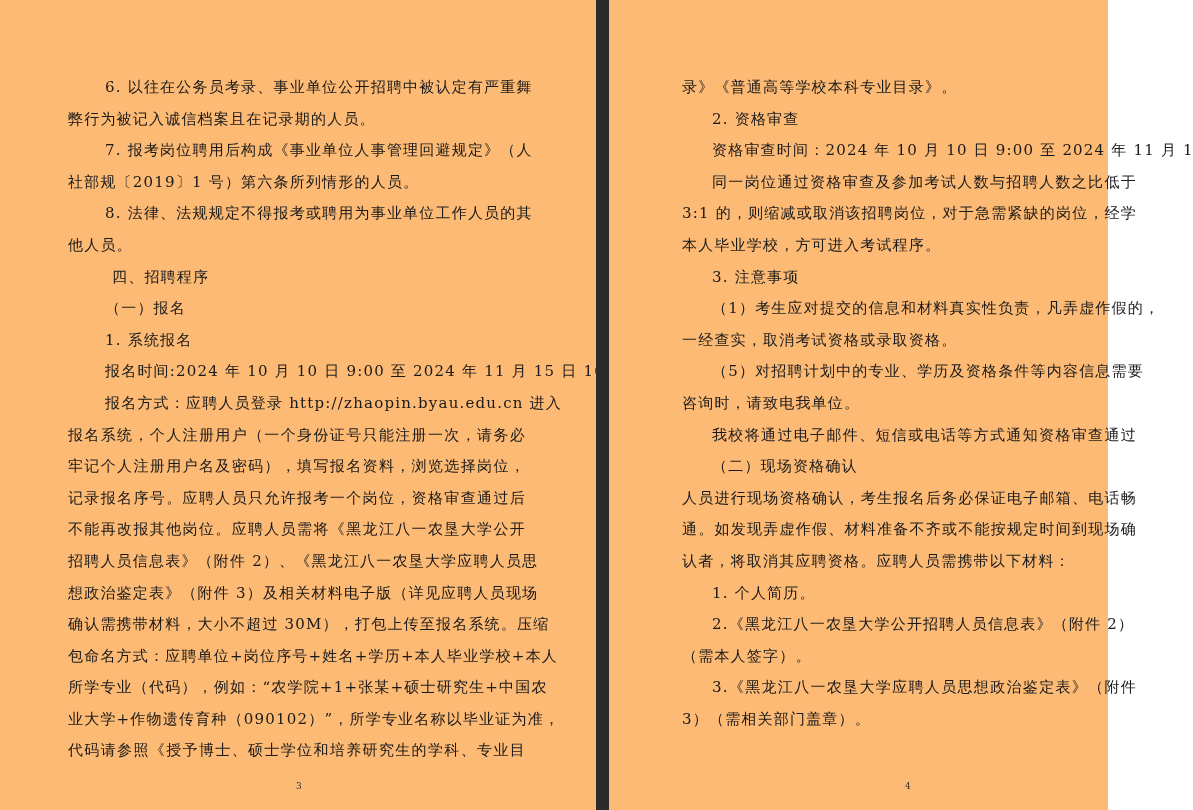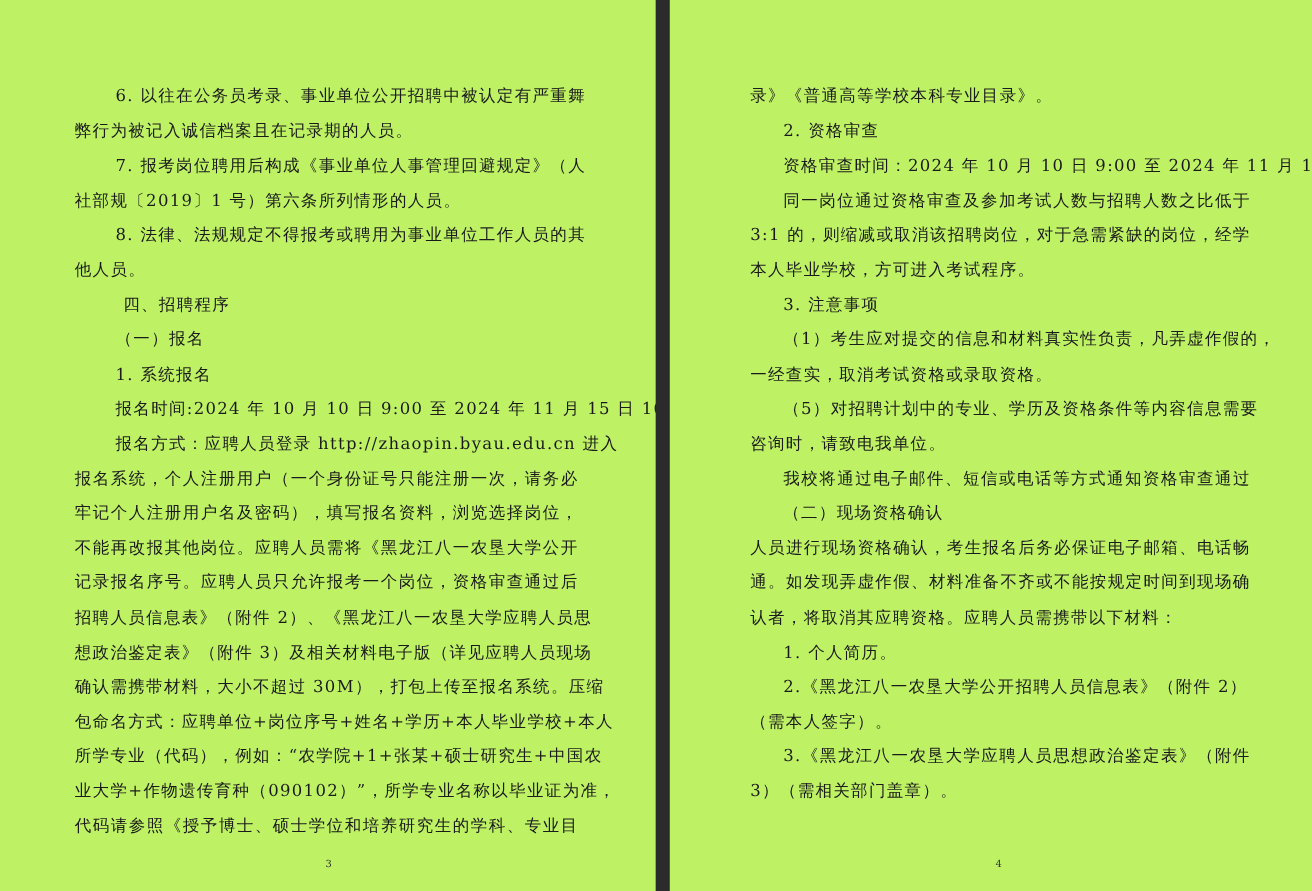--- a/index.html
+++ b/index.html
@@ -4,24 +4,24 @@
 <style>
   html, body { margin: 0; padding: 0; }
   body {
     width: 1193px; height: 810px; overflow: hidden;
     background: #ffffff;
     font-family: "DejaVu Serif", "Liberation Serif", serif;
     color: #1a1a1a;
     position: relative;
   }
   .page {
-    position: absolute; top: 0; height: 810px; background: #bef264;
+    position: absolute; top: 0; height: 810px; background: #fdba74;
   }
   #page-left { left: 0; width: 596px; }
-  #page-right { left: 609px; width: 584px; }
+  #page-right { left: 609px; width: 499px; }
   .divider {
     position: absolute; top: 0; left: 596px; width: 13px; height: 810px;
     background: #2b2b2b;
   }
   .text-block { position: absolute; top: 72px; }
   #page-left .text-block { left: 68px; width: 458px; }
   #page-right .text-block { left: 73px; width: 455px; }
   .line {
     height: 31.6px; line-height: 31.6px;
     font-size: 15px; letter-spacing: 1.2px;
@@ -50,22 +50,22 @@
     <div class="line">社部规〔2019〕1 号）第六条所列情形的人员。</div>
     <div class="line ind justify">8. 法律、法规规定不得报考或聘用为事业单位工作人员的其</div>
     <div class="line">他人员。</div>
     <div class="line ind-head bold">四、招聘程序</div>
     <div class="line ind">（一）报名</div>
     <div class="line ind">1. 系统报名</div>
     <div class="line ind">报名时间:2024 年 10 月 10 日 9:00 至 2024 年 11 月 15 日 16:00。</div>
     <div class="line ind justify">报名方式：应聘人员登录 http://zhaopin.byau.edu.cn 进入</div>
     <div class="line justify">报名系统，个人注册用户（一个身份证号只能注册一次，请务必</div>
     <div class="line justify">牢记个人注册用户名及密码），填写报名资料，浏览选择岗位，</div>
+    <div class="line justify">记录报名序号。应聘人员只允许报考一个岗位，资格审查通过后</div>
     <div class="line justify">不能再改报其他岗位。应聘人员需将《黑龙江八一农垦大学公开</div>
-    <div class="line justify">记录报名序号。应聘人员只允许报考一个岗位，资格审查通过后</div>
     <div class="line justify">招聘人员信息表》（附件 2）、《黑龙江八一农垦大学应聘人员思</div>
     <div class="line justify">想政治鉴定表》（附件 3）及相关材料电子版（详见应聘人员现场</div>
     <div class="line justify">确认需携带材料，大小不超过 30M），打包上传至报名系统。压缩</div>
     <div class="line justify">包命名方式：应聘单位+岗位序号+姓名+学历+本人毕业学校+本人</div>
     <div class="line justify">所学专业（代码），例如：“农学院+1+张某+硕士研究生+中国农</div>
     <div class="line justify">业大学+作物遗传育种（090102）”，所学专业名称以毕业证为准，</div>
     <div class="line justify">代码请参照《授予博士、硕士学位和培养研究生的学科、专业目</div>
   </div>
   <div class="page-num">3</div>
 </div>

